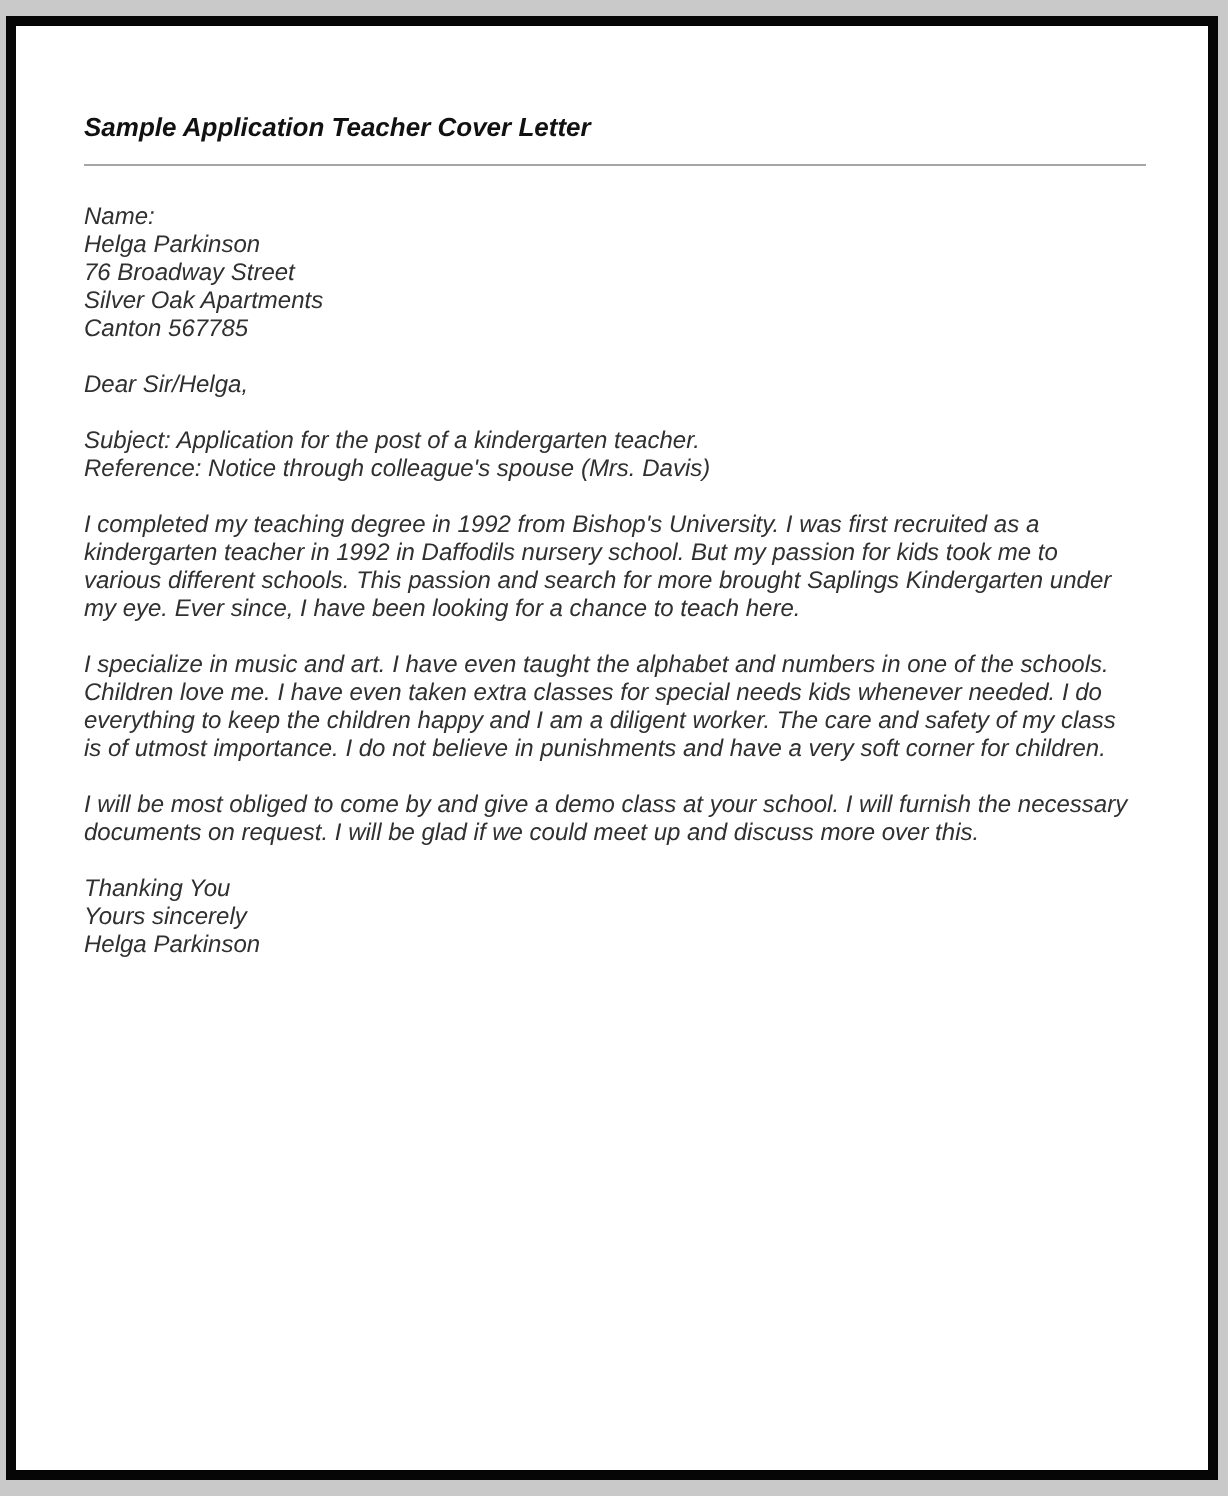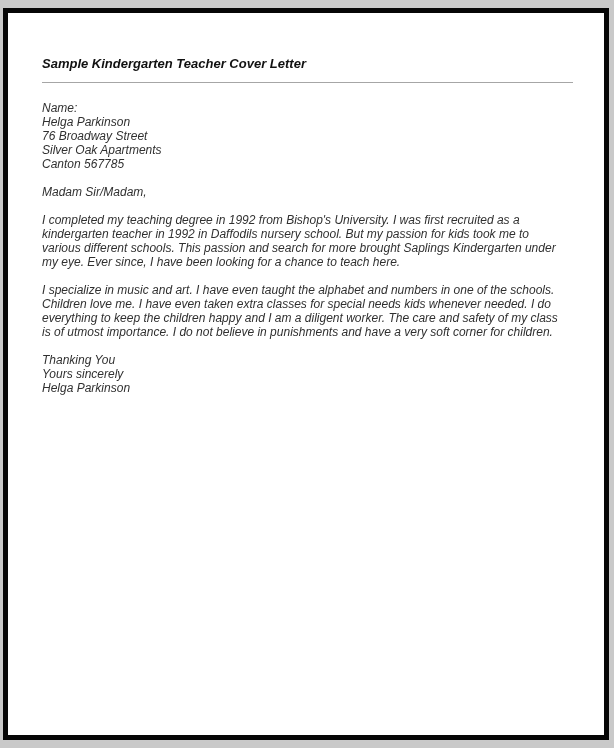--- a/index.html
+++ b/index.html
@@ -56,46 +56,50 @@
     margin-bottom: 16px;
     font-style: italic;
   }
 </style>
 </head>
 <body>
 
 <div class="page">
   <div class="content">
 
-    <div class="title">Sample Kindergarten Teacher Cover Letter</div>
+    <div class="title">Sample Application Teacher Cover Letter</div>
 
     <hr class="rule">
 
     <div class="block">Name:
 Helga Parkinson
 76 Broadway Street
 Silver Oak Apartments
 Canton 567785</div>
 
 
 
 
-    <div class="block">Madam Sir/Madam,</div>
+    <div class="block">Dear Sir/Helga,</div>
 
+    <div class="block">Subject: Application for the post of a kindergarten teacher.
+Reference: Notice through colleague's spouse (Mrs. Davis)</div>
 
 
     <div class="block">I completed my teaching degree in 1992 from Bishop's University. I was first recruited as a
 kindergarten teacher in 1992 in Daffodils nursery school. But my passion for kids took me to
 various different schools. This passion and search for more brought Saplings Kindergarten under
 my eye. Ever since, I have been looking for a chance to teach here.</div>
 
     <div class="block">I specialize in music and art. I have even taught the alphabet and numbers in one of the schools.
 Children love me. I have even taken extra classes for special needs kids whenever needed. I do
 everything to keep the children happy and I am a diligent worker. The care and safety of my class
 is of utmost importance. I do not believe in punishments and have a very soft corner for children.</div>
 
+    <div class="block">I will be most obliged to come by and give a demo class at your school. I will furnish the necessary
+documents on request. I will be glad if we could meet up and discuss more over this.</div>
 
     <div class="block">Thanking You
 Yours sincerely
 Helga Parkinson</div>
 
   </div>
 </div>
 
 </body></html>

